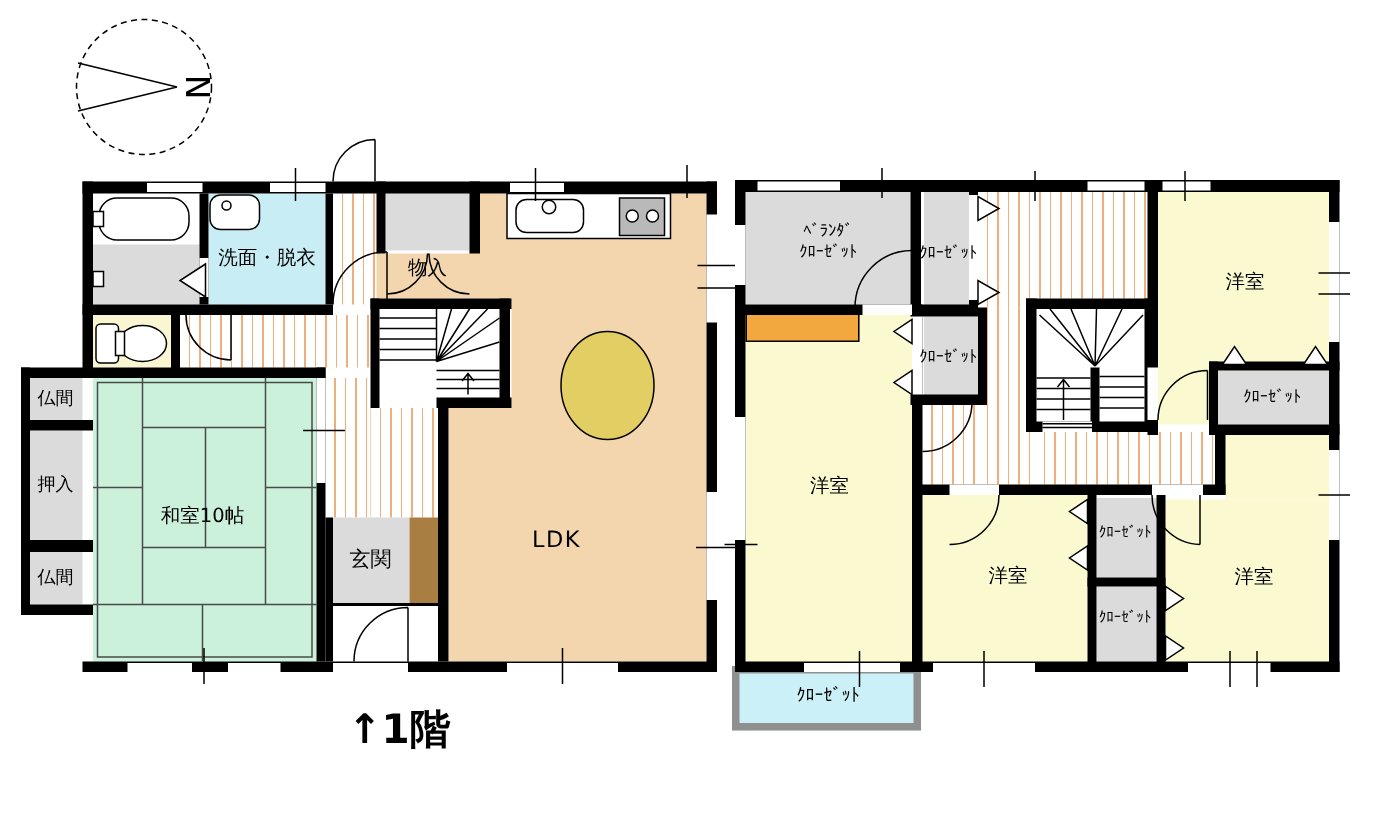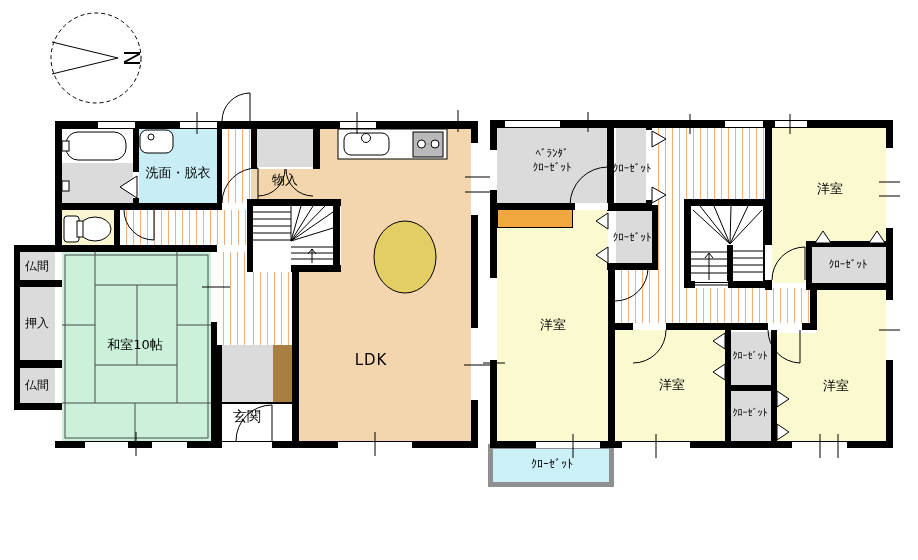--- a/index.html
+++ b/index.html
@@ -234,30 +234,31 @@
     </g>
     <text transform="translate(130,58) rotate(90)" text-anchor="middle" dominant-baseline="middle" font-size="22" fill="#000" font-family="DejaVu Sans, sans-serif">N</text>
   </svg>
 
   <div class="lbl" style="left:178px;top:173px;font-size:13px;">洗面・脱衣</div>
   <div class="lbl" style="left:285px;top:148px;font-size:13px;margin-top:32px;">物入</div>
   <div class="lbl" style="left:37px;top:266px;font-size:12px;">仏間</div>
   <div class="lbl" style="left:37px;top:323px;font-size:12px;">押入</div>
   <div class="lbl" style="left:37px;top:385px;font-size:12px;">仏間</div>
   <div class="lbl" style="left:135px;top:345px;font-size:13px;">和室10帖</div>
-  <div class="lbl" style="left:247px;top:374px;font-size:14px;margin-top:43px;">玄関</div>
+  <div class="lbl" style="left:247px;top:374px;font-size:14px;">玄関</div>
   <div class="lbl" style="left:371px;top:360px;font-size:15px;letter-spacing:1px;">LDK</div>
   <div class="lbl" style="left:552px;top:161px;font-size:11px;">
     <div>ﾍﾞﾗﾝﾀﾞ</div>
     <div>ｸﾛｰｾﾞｯﾄ</div>
   </div>
   <div class="lbl" style="left:632px;top:169px;font-size:11px;">ｸﾛｰｾﾞｯﾄ</div>
   <div class="lbl" style="left:632px;top:238px;font-size:11px;">ｸﾛｰｾﾞｯﾄ</div>
   <div class="lbl" style="left:848px;top:265px;font-size:11px;">ｸﾛｰｾﾞｯﾄ</div>
   <div class="lbl" style="left:750px;top:356px;font-size:10px;">ｸﾛｰｾﾞｯﾄ</div>
   <div class="lbl" style="left:750px;top:413px;font-size:10px;">ｸﾛｰｾﾞｯﾄ</div>
   <div class="lbl" style="left:830px;top:189px;font-size:13px;">洋室</div>
   <div class="lbl" style="left:553px;top:325px;font-size:13px;">洋室</div>
   <div class="lbl" style="left:672px;top:385px;font-size:13px;">洋室</div>
   <div class="lbl" style="left:836px;top:386px;font-size:13px;">洋室</div>
   <div class="lbl" style="left:552px;top:464px;font-size:12px;">ｸﾛｰｾﾞｯﾄ</div>
 
+  <div class="caption" style="left:266px;top:486px;">↑1階</div>
 </div>
 
 </body></html>

